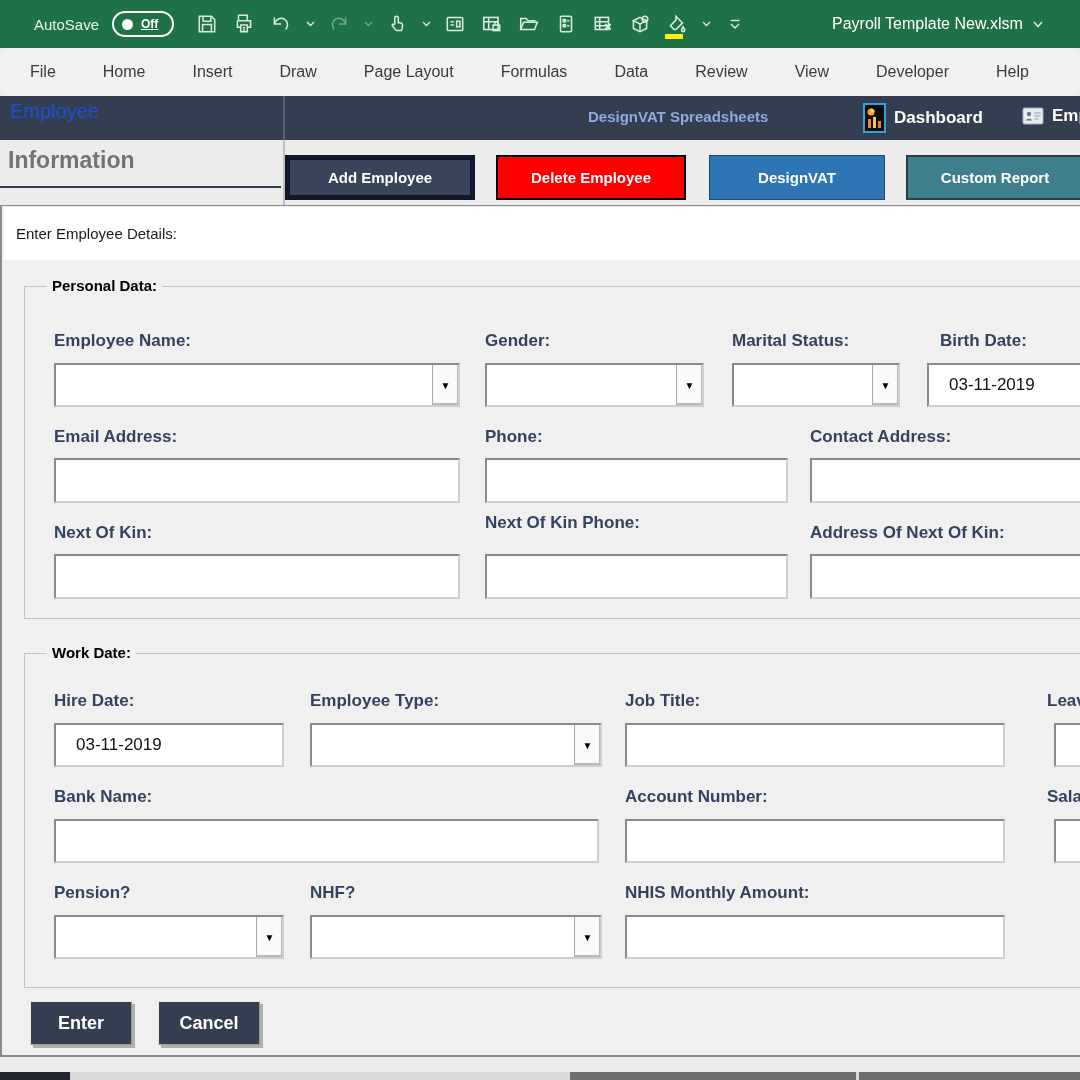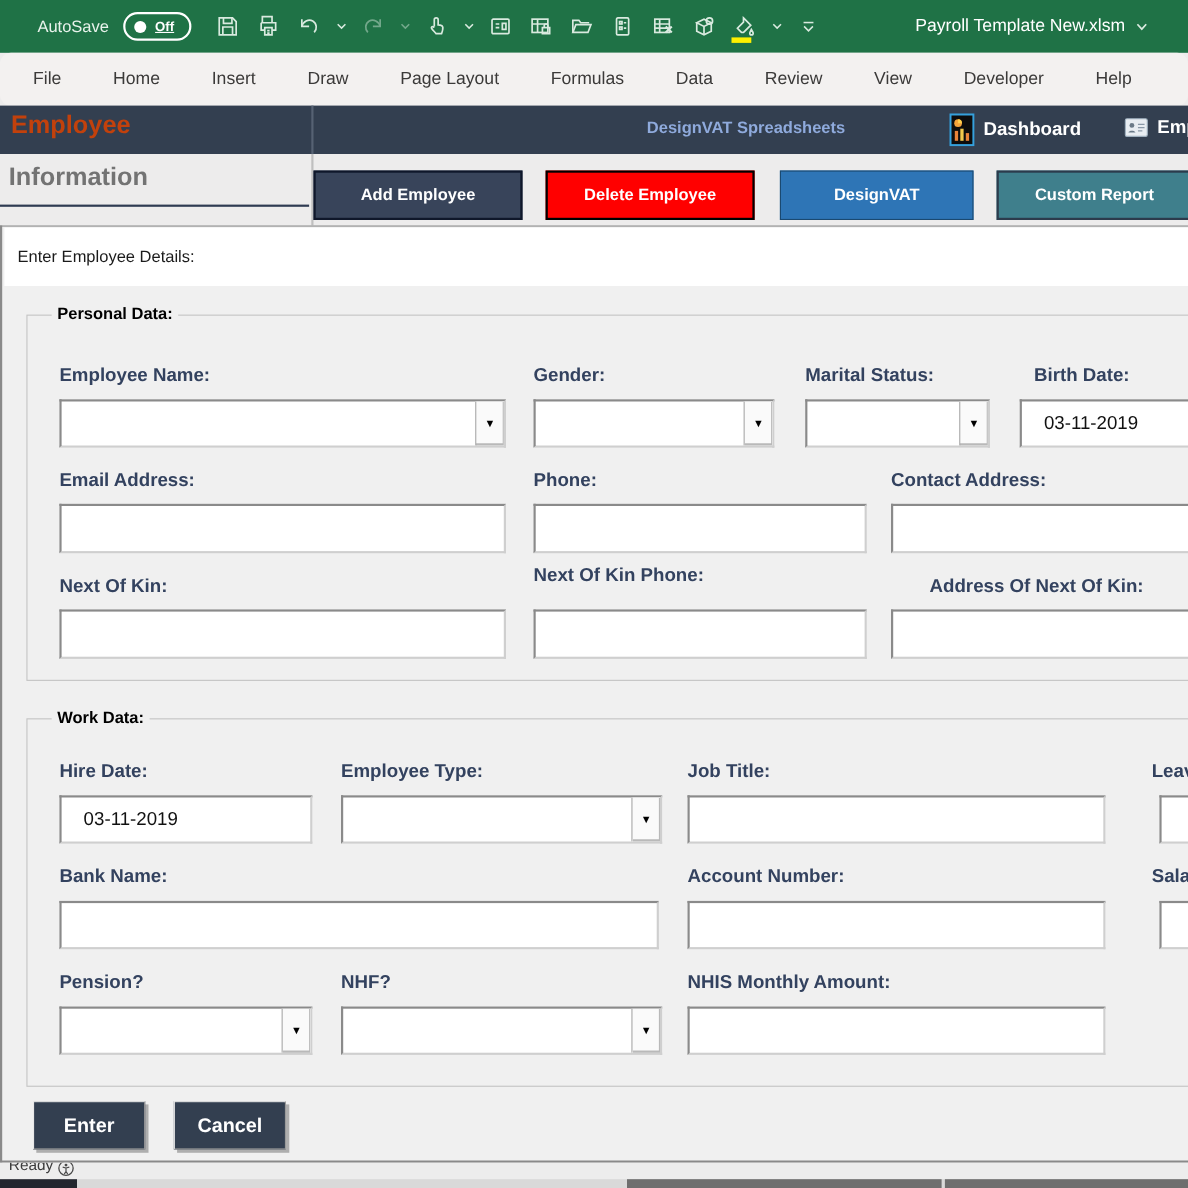--- a/index.html
+++ b/index.html
@@ -20,31 +20,31 @@
   .chev { stroke:#D9EADF; fill:none; stroke-width:1.5; }
   .yellowbar { position:absolute; }
   .doc-title { position:absolute; left:832px; top:0; height:48px; display:flex; align-items:center; gap:10px; color:#FFFFFF; font-size:16px; }
 
   
   .ribbon { position:absolute; left:0; top:48px; width:1080px; height:48px; background:#F3F1F0; display:flex; align-items:center; padding-left:30px; gap:47px;border-radius:10px; }
   .ribbon .tab { font-size:16px; color:#3b3a39; cursor:pointer; white-space:nowrap; }
 
   
   .headerband { position:absolute; left:0; top:96px; width:1080px; height:44px; background:#333F50; }
-  .title1 { position:absolute; left:10px; top:100px; font-size:23px; font-weight:bold; color:#c2410c; }
+  .title1 { position:absolute; left:10px; top:100px; font-size:20px; font-weight:normal; color:#1d4ed8; }
   .title2 { position:absolute; left:8px; top:147px; font-size:23px; font-weight:bold; color:#737373; }
   .title-underline { position:absolute; left:0; top:186px; width:281px; height:2px; background:#2F3B52; }
   .col-line-dark { position:absolute; left:283px; top:96px; width:2px; height:44px; background:#566273; }
   .col-line-light { position:absolute; left:283px; top:140px; width:2px; height:65px; background:#BFBFBF; }
   .brand { position:absolute; left:588px; top:108px; font-size:15px; font-weight:bold; }
   .nav-dashboard { position:absolute; left:863px; top:103px; display:flex; align-items:center; gap:8px; cursor:pointer; }
   .nav-dashboard .lbl, .nav-emp .lbl { color:#FFFFFF; font-size:17px; font-weight:bold; }
   .nav-emp { position:absolute; left:1022px; top:106px; display:flex; align-items:center; gap:8px; cursor:pointer; }
   .hbtn { position:absolute; top:155px; height:45px; display:flex; align-items:center; justify-content:center; color:#FFFFFF; font-size:15px; font-weight:bold; cursor:pointer; }
-  .hbtn-add    { left:285px; width:190px; border:2px solid #0f172a; }
+  .hbtn-add    { left:285px; width:190px; border:5px solid #0f172a; }
   .hbtn-delete { left:496px; width:190px; border:2px solid #000000; }
   .hbtn-birth  { left:709px; width:176px; border:1px solid #1A4971; }
   .hbtn-custom { left:906px; width:178px; border:2px solid #2C3B4C; }
 
   
   .dialog { position:absolute; left:0; top:205px; width:1081px; height:852px; background:#F0F0F0; border-left:2px solid #8A8A8A; border-top:1px solid #8A8A8A; border-bottom:2px solid #8A8A8A; }
   .dlg-title { position:absolute; left:2px; top:1px; width:1078px; height:53px; background:#FFFFFF; display:flex; align-items:center; padding-left:12px; font-size:15px; color:#1b1b1b; }
   .groupbox { position:absolute; border:1px solid #C3C3C3; }
   .groupbox .legend { position:absolute; top:-10px; left:22px; background:#F0F0F0; padding:0 5px; font-size:15px; font-weight:bold; color:#000000; }
   .flabel { position:absolute; font-size:17px; font-weight:600; color:#33425F; white-space:nowrap; }
@@ -280,25 +280,25 @@
 
     <span class="flabel" style="left:808px; top:221px;">Contact Address:</span>
     <input class="tbox" type="text" style="left: 808px; top: 252px; width: 290px; height: 45px;">
 
     <span class="flabel" style="left:52px; top:317px;">Next Of Kin:</span>
     <input class="tbox" type="text" style="left: 52px; top: 348px; width: 406px; height: 45px;">
 
     <span class="flabel" style="left:483px; top:307px;">Next Of Kin Phone:</span>
     <input class="tbox" type="text" style="left: 483px; top: 348px; width: 303px; height: 45px;">
 
-    <span class="flabel" style="left:808px; top:317px;margin-left:35px;">Address Of Next Of Kin:</span>
+    <span class="flabel" style="left:808px; top:317px;">Address Of Next Of Kin:</span>
     <input class="tbox" type="text" style="left: 808px; top: 348px; width: 290px; height: 45px;">
 
     <div class="groupbox" style="left:22px; top:447px; width:1060px; height:335px;">
-      <span class="legend">Work Data:</span>
+      <span class="legend">Work Date:</span>
     </div>
 
     <span class="flabel" style="left:52px; top:485px;">Hire Date:</span>
     <input class="tbox" type="text" style="left: 52px; top: 517px; width: 230px; height: 44px;" value="03-11-2019">
 
     <span class="flabel" style="left:308px; top:485px;">Employee Type:</span>
     <div class="combo" style="left:308px; top:517px; width:292px; height:44px;">
       <span class="cbtn">
           <span>▼</span>
         </span>
@@ -333,27 +333,19 @@
         </span>
     </div>
 
     <span class="flabel" style="left:623px; top:677px;">NHIS Monthly Amount:</span>
     <input class="tbox" type="text" style="left: 623px; top: 709px; width: 380px; height: 44px;">
 
     <div class="dlgbtn" style="left:28px;  top:795px;">Enter</div>
     <div class="dlgbtn" style="left:156px; top:795px;">Cancel</div>
   </div>
 
-  <div class="statusrow">
-    <span class="status-ready">Ready</span>
-    <svg class="status-acc" width="16" height="16" viewBox="0 0 16 16">
-      <circle cx="8" cy="8" r="6.5" fill="none" stroke="#4a4a4a" stroke-width="1.2"></circle>
-      <circle cx="8" cy="5.2" r="1.3" fill="#4a4a4a"></circle>
-      <path d="M5 7l3 .8L11 7M8 8v3M8 11l-1.6 2.4M8 11l1.6 2.4" stroke="#4a4a4a" stroke-width="1.1" fill="none"></path>
-    </svg>
-  </div>
   <div class="bottomstrip">
     <span class="bseg" style="left:0; width:70px; background:#23262E;"></span>
     <span class="bseg" style="left:570px; width:286px; background:#6E6E6E;"></span>
     <span class="bseg" style="left:859px; width:221px; background:#6E6E6E;"></span>
   </div>
 
 </div>
 
 </body></html>

